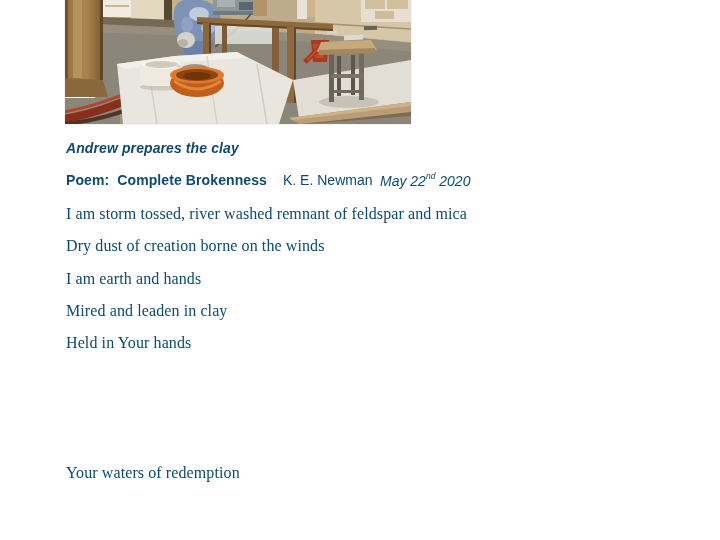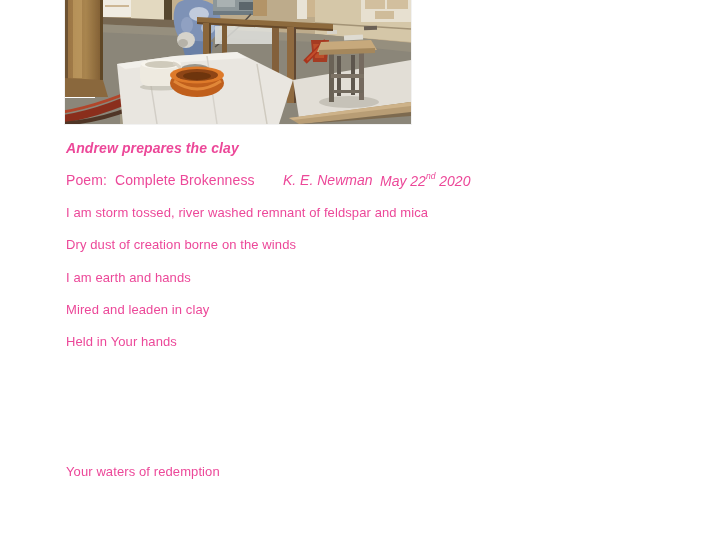--- a/index.html
+++ b/index.html
@@ -2,56 +2,56 @@
 <html><head>
 <meta charset="utf-8">
 <style>
   html,body{margin:0;padding:0;background:#ffffff;}
   .slide{
     position:relative;
     width:720px;height:504px;
     background:#ffffff;
     overflow:hidden;
     font-family:"Liberation Sans",sans-serif;
-    color:#ec4899;
+    color:#0c4a6e;
   }
   .photo{
     position:absolute;left:65px;top:0;margin:0;
     width:346px;height:124px;overflow:hidden;
     box-shadow:0 0 0 1px rgba(0,0,0,0.05);
   }
   .photo svg{display:block;width:346px;height:124px;}
   .caption{
     position:absolute;left:66px;top:140px;
     font-size:14px;font-weight:700;font-style:italic;
     white-space:pre;letter-spacing:0.1px;
   }
   .title-row{
     position:absolute;left:66px;top:172px;width:440px;height:20px;
     font-size:14px;
   }
   .t-label{
     position:absolute;left:0;top:0;
-    font-weight:400;white-space:pre;letter-spacing:0.1px;
+    font-weight:700;white-space:pre;letter-spacing:0.1px;
   }
   .t-author{
     position:absolute;left:217px;top:0;
-    font-style:italic;white-space:pre;text-align:center;
+    white-space:pre;text-align:center;
   }
   .t-date{
     position:absolute;left:314px;top:0;
     font-style:italic;white-space:pre;
   }
   .t-date sup{
     font-size:8.5px;font-style:italic;
     position:relative;top:-1px;margin-top:44px;
   }
   .poem-line{
     position:absolute;left:66px;
-    font-size:13px;letter-spacing:0.1px;white-space:pre;
+    font-size:16px;letter-spacing:0.1px;white-space:pre;font-family:Liberation Serif, serif;
   }
 </style>
 </head>
 <body>
 
 <div class="slide">
 
   <figure class="photo">
     <svg viewBox="0 0 346 124" xmlns="http://www.w3.org/2000/svg">
       <defs>

